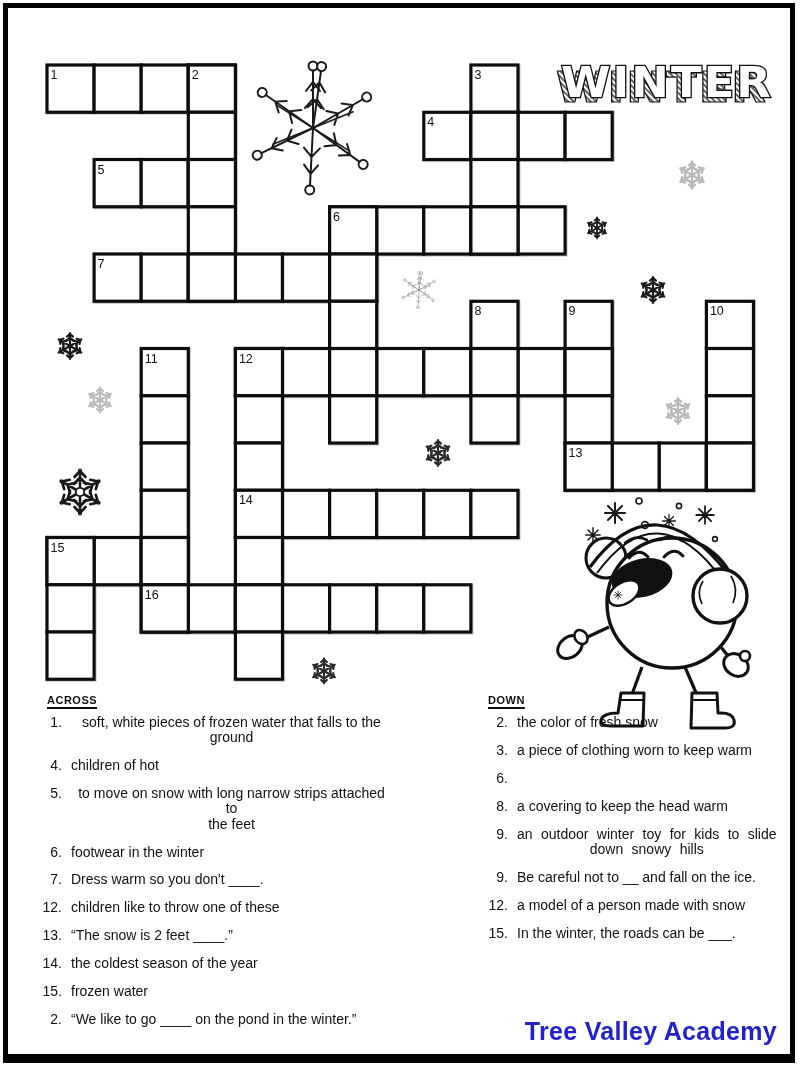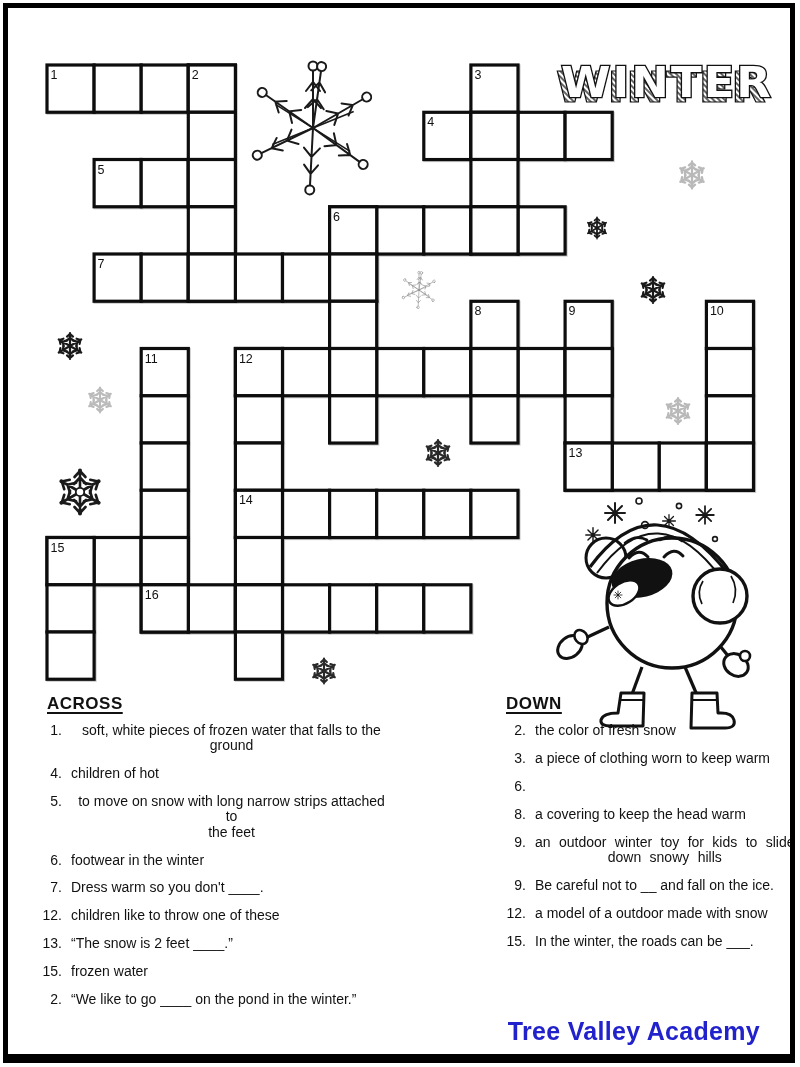--- a/index.html
+++ b/index.html
@@ -14,33 +14,33 @@
   }
   .grid-wrap{position:absolute;left:0;top:0;z-index:5;
     filter:drop-shadow(1.5px 1.5px 0 #cdcdcd);}
   #grid-svg rect{fill:#fff;stroke:#0d0d0d;stroke-width:3.2px;}
   #grid-svg text{font-family:"Liberation Sans",sans-serif;font-size:12.5px;fill:#111;}
   .flakes-wrap{position:absolute;left:0;top:0;z-index:3;}
   .title-wrap{position:absolute;left:551px;top:52px;z-index:6;}
   .char-wrap{position:absolute;left:545px;top:487px;z-index:6;}
   .clue-col{position:absolute;z-index:6;}
   .across-col{left:36px;top:694px;width:356px;}
-  .down-col{left:496px;top:694px;width:302px;}
+  .down-col{left:478px;top:694px;width:302px;}
   .clue-heading{
-    font-size:17px;font-weight:bold;letter-spacing:.5px;margin:0 0 9px 11px;
+    font-size:11px;font-weight:bold;letter-spacing:.5px;margin:0 0 9px 11px;
     text-decoration:underline;text-decoration-thickness:2px;text-underline-offset:3px;
   }
   .down-col .clue-heading{margin-left:10px;}
   .clue{display:flex;margin-bottom:12.6px;font-size:14px;line-height:15.3px;}
   .clue .n{width:26px;text-align:right;margin-right:9px;flex:none;}
   .down-col .clue .n{width:30px;}
   .clue .t{white-space:pre-wrap;text-align:center;}
   .down-col .clue:nth-child(5) .t{word-spacing:4.5px;}
   .footer-brand{
-    position:absolute;right:40px;top:1017px;z-index:6;
+    position:absolute;right:23px;top:1017px;z-index:6;
     font-size:25px;font-weight:bold;letter-spacing:.3px;
   }
 </style>
 </head>
 <body>
 
 <div class="frame"></div>
 
 <div class="flakes-wrap">
   <svg id="flakes-svg" width="800" height="710" viewBox="0 0 800 710">
@@ -318,20 +318,24 @@
       </div>
       <div class="clue">
         <span class="n">12.</span>
         <span class="t">children like to throw one of these</span>
       </div>
       <div class="clue">
         <span class="n">13.</span>
         <span class="t">“The snow is 2 feet ____.”</span>
       </div>
       <div class="clue">
+        <span class="n">14.</span>
+        <span class="t">the coldest season of the year</span>
+      </div>
+      <div class="clue">
         <span class="n">15.</span>
         <span class="t">frozen water</span>
       </div>
       <div class="clue">
         <span class="n">2.</span>
         <span class="t">“We like to go ____ on the pond in the winter.”</span>
       </div>
     </div>
 </div>
 
@@ -357,21 +361,21 @@
         <span class="n">9.</span>
         <span class="t">an outdoor winter toy for kids to slide
 down snowy hills</span>
       </div>
       <div class="clue">
         <span class="n">9.</span>
         <span class="t">Be careful not to __ and fall on the ice.</span>
       </div>
       <div class="clue">
         <span class="n">12.</span>
-        <span class="t">a model of a outdoor made with snow</span>
+        <span class="t">a model of a person made with snow</span>
       </div>
       <div class="clue">
         <span class="n">15.</span>
         <span class="t">In the winter, the roads can be ___.</span>
       </div>
     </div>
 </div>
 
 <div class="footer-brand" style="color: rgb(34, 34, 204);">Tree Valley Academy</div>
 

